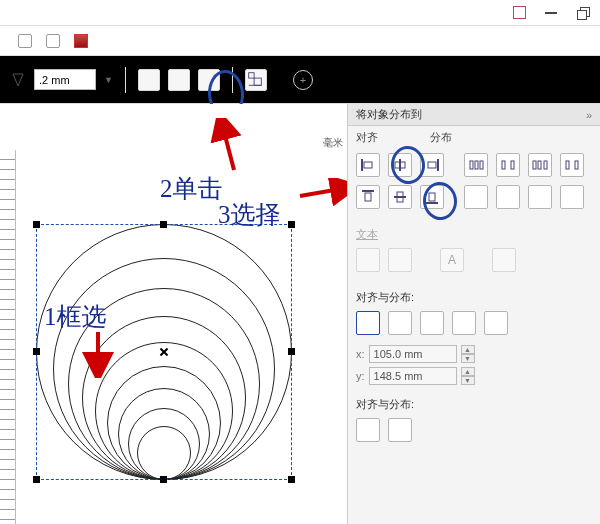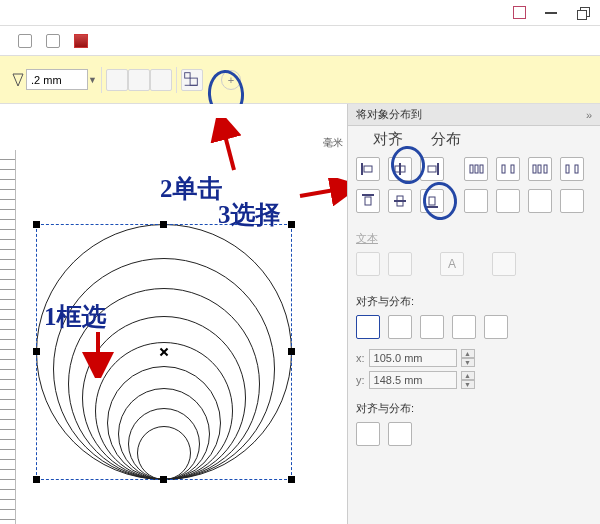--- a/index.html
+++ b/index.html
@@ -42,26 +42,26 @@
   align-items: center;
   padding-left: 18px;
   gap: 14px;
 }
 .strip .ic { width: 14px; height: 14px; border: 1px solid #999; border-radius: 2px; }
 .strip .ic.play { border-radius: 0; border-color: #c33; background: linear-gradient(#c44,#911); }
 
 
 .propbar {
   height: 48px;
-  background: #fef9c3;
+  background: #000000;
   border-bottom: 1px solid #ddd;
   display: flex;
   align-items: center;
   padding-left: 10px;
-  gap: 0;
+  gap: 8px;
 }
 .nib { width: 16px; height: 16px; }
 .lineweight { width: 62px; height: 21px; border: 1px solid #bbb; font-size: 11px; padding: 0 4px; }
 .propbar .greybtn { width: 22px; height: 22px; border: 1px solid #d7d7d7; background: #f6f6f6; border-radius: 2px; }
 .sep { width: 1px; height: 26px; background: #ddd; margin: 0 4px; }
 .align-circle {
   position: absolute;
   left: 208px; top: 70px;
   width: 36px; height: 48px;
   border: 3px solid #2447a5;
@@ -112,37 +112,37 @@
 .center-x { position:absolute; left:50%; top:50%; width:10px; height:10px; margin:-5px; }
 .center-x::before,.center-x::after{content:"";position:absolute;background:#000;}
 .center-x::before{left:0;top:4px;width:10px;height:2px;transform:rotate(45deg);}
 .center-x::after{left:0;top:4px;width:10px;height:2px;transform:rotate(-45deg);}
 
 
 .circles { position: absolute; left: 20px; top: 74px; width: 256px; height: 256px; }
 .circ { position: absolute; border: 1px solid #222; border-radius: 50%; }
 
 
-.ann { position: absolute; font-family: KaiTi, STKaiti, serif; font-weight: bold; color: #142a8f; pointer-events:none; }
+.ann { position: absolute; font-family: KaiTi, STKaiti, serif; font-weight: normal; color: #142a8f; pointer-events:none; }
 
 
 .panel {
   position: absolute;
   right: 0; top: 104px;
   width: 253px; bottom: 0;
   background: #f4f4f4;
   border-left: 1px solid #ccc;
 }
 .panel-title {
   height: 22px; background: #e6e6e6; border-bottom: 1px solid #ccc;
   padding-left: 8px; font-size: 11px; color: #333;
   display: flex; align-items: center; justify-content: space-between;
 }
 .panel-title .expand { margin-right: 8px; color:#777; }
-.sec-head { display:flex; font-size:15px; color:#444; gap: 28px; padding: 4px 8px 8px; margin-left: 17px; }
+.sec-head { display:flex; font-size:11px; color:#444; gap: 52px; padding: 4px 8px 8px; }
 .iconrow { display: flex; flex-wrap: wrap; gap: 8px; padding: 0 8px 8px; }
 .pnlbtn {
   width: 24px; height: 24px;
   border: 1px solid #b4b4b4; background: #fff; border-radius: 2px;
   display:flex; align-items:center; justify-content:center;
   font-size: 12px; color:#444;
 }
 .pnlbtn.disabled { opacity: .45; }
 .bluecirc {
   position: absolute; width: 34px; height: 38px;

